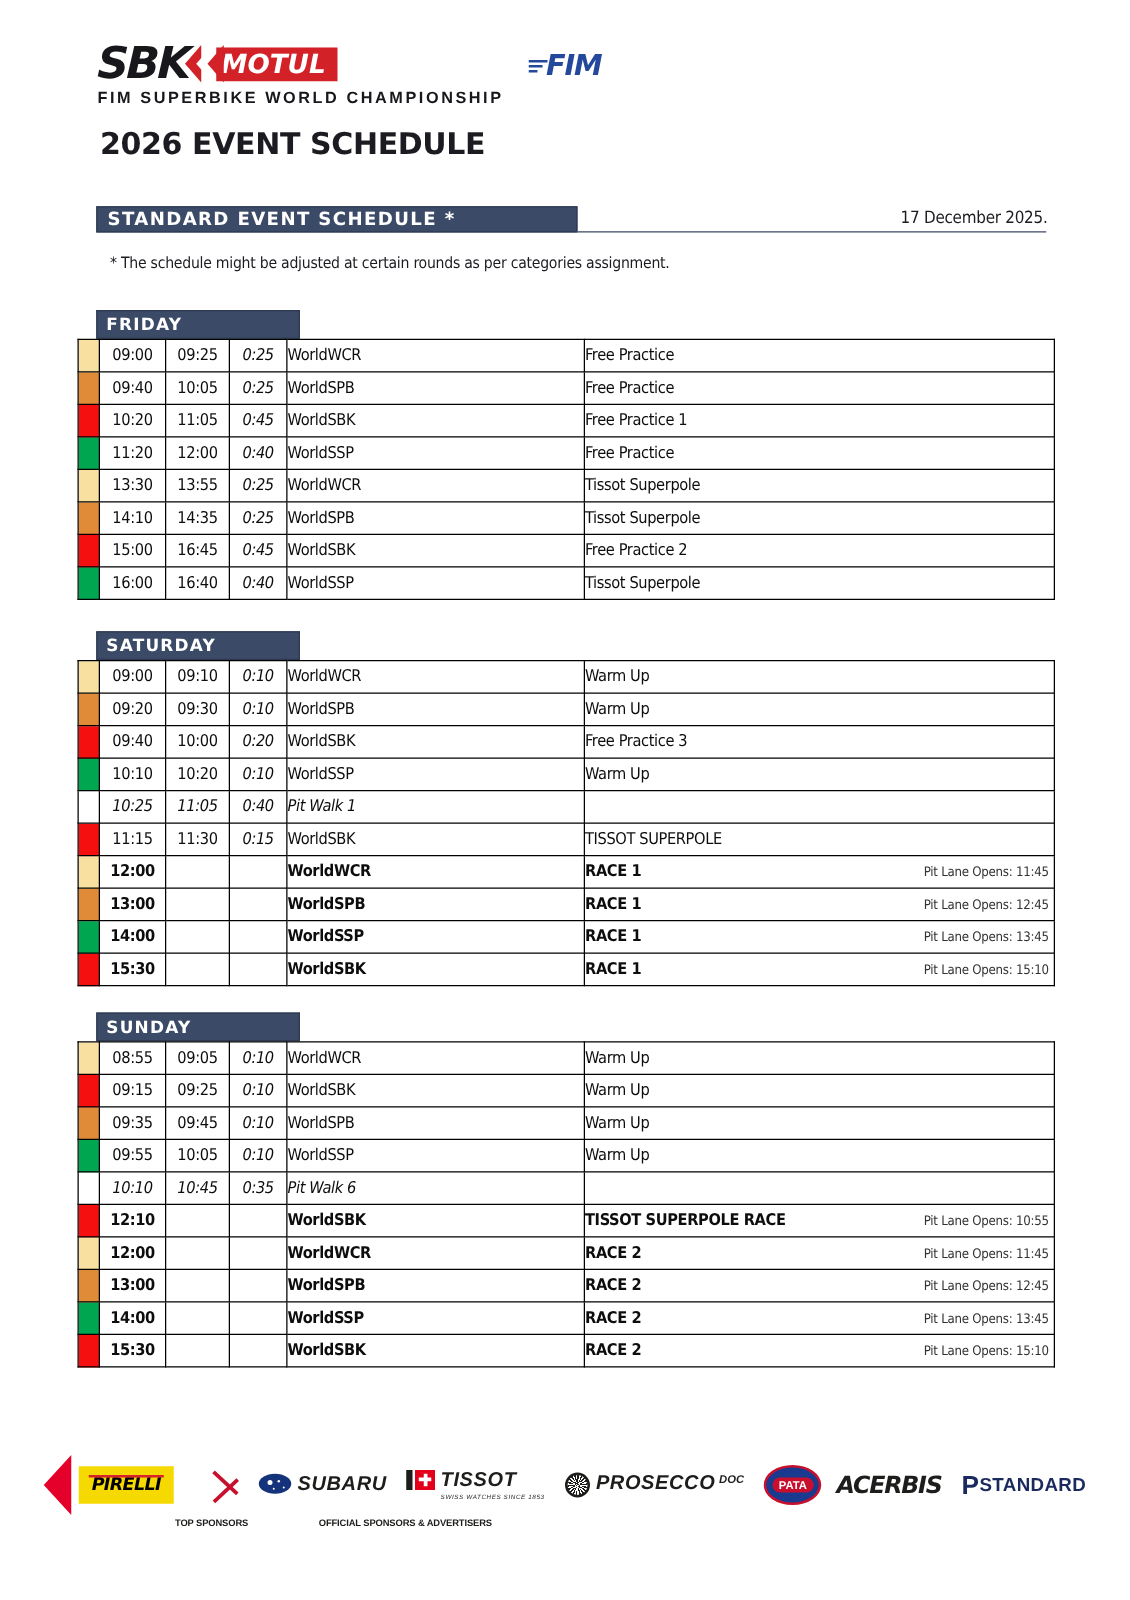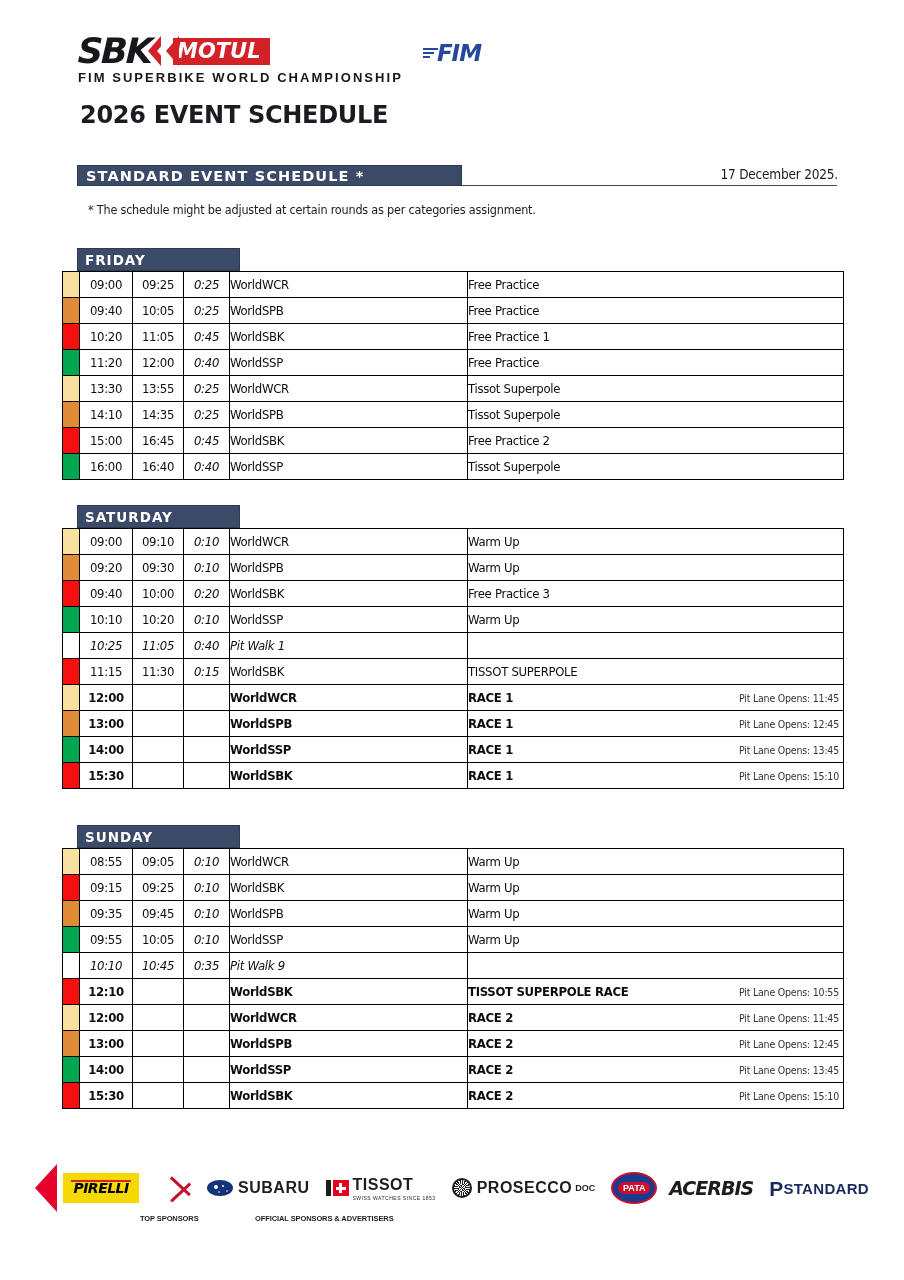--- a/index.html
+++ b/index.html
@@ -307,23 +307,24 @@
     letter-spacing: -0.5px;
     line-height: 14px;
   }
   .pirelli .pbar {
     position: absolute;
     left: 8px; right: 8px; top: 7px;
     height: 2px; background: #d8232a;
   }
 
   .sp-item {
-    display: flex; align-items: center;
+    display: flex; 
     margin-right: 16px;
     white-space: nowrap;
+    font-style: italic;
   }
   .subaru-oval {
     width: 26px; height: 16px; border-radius: 50%;
     background: #14337a;
     margin-right: 5px; position: relative;
   }
   .subaru-oval:after{
     content:""; position:absolute; left:7px; top:5px;
     width:4px;height:4px;border-radius:50%;background:#fff;
     box-shadow: 7px -1px 0 -1px #fff, 11px 4px 0 -1.2px #fff, 3px 5px 0 -1.2px #fff;
@@ -685,21 +686,21 @@
               <td class="c-sess race-sess">
                 <div class="sess-wrap">
                   <span>RACE 1</span>
                   <span class="pitlane">Pit Lane Opens: 15:10</span>
                 </div>
               </td>
             </tr>
           </tbody>
         </table>
       </div>
-      <div class="day-block" style="top: 810px; margin-top: 15px;">
+      <div class="day-block" style="top: 810px;">
         <div class="day-header">
           <span>SUNDAY</span>
         </div>
         <table class="sched">
           <tbody>
             <tr>
               <td class="c-strip" style="background: rgb(247, 224, 160);"></td>
               <td class="c-t1">08:55</td>
               <td class="c-t2">09:05</td>
               <td class="c-dur">0:10</td>
@@ -748,21 +749,21 @@
                   <span>Warm Up</span>
                   <span class="pitlane"></span>
                 </div>
               </td>
             </tr>
             <tr>
               <td class="c-strip blank" style="background: rgb(255, 255, 255);"></td>
               <td class="c-t1 italic-row">10:10</td>
               <td class="c-t2 italic-row">10:45</td>
               <td class="c-dur">0:35</td>
-              <td class="c-cat italic-row">Pit Walk 9</td>
+              <td class="c-cat italic-row">Pit Walk 6</td>
               <td class="c-sess">
                 <div class="sess-wrap">
                   <span></span>
                   <span class="pitlane"></span>
                 </div>
               </td>
             </tr>
             <tr>
               <td class="c-strip" style="background: rgb(246, 15, 15);"></td>
               <td class="c-t1 race-time ">12:10</td>

